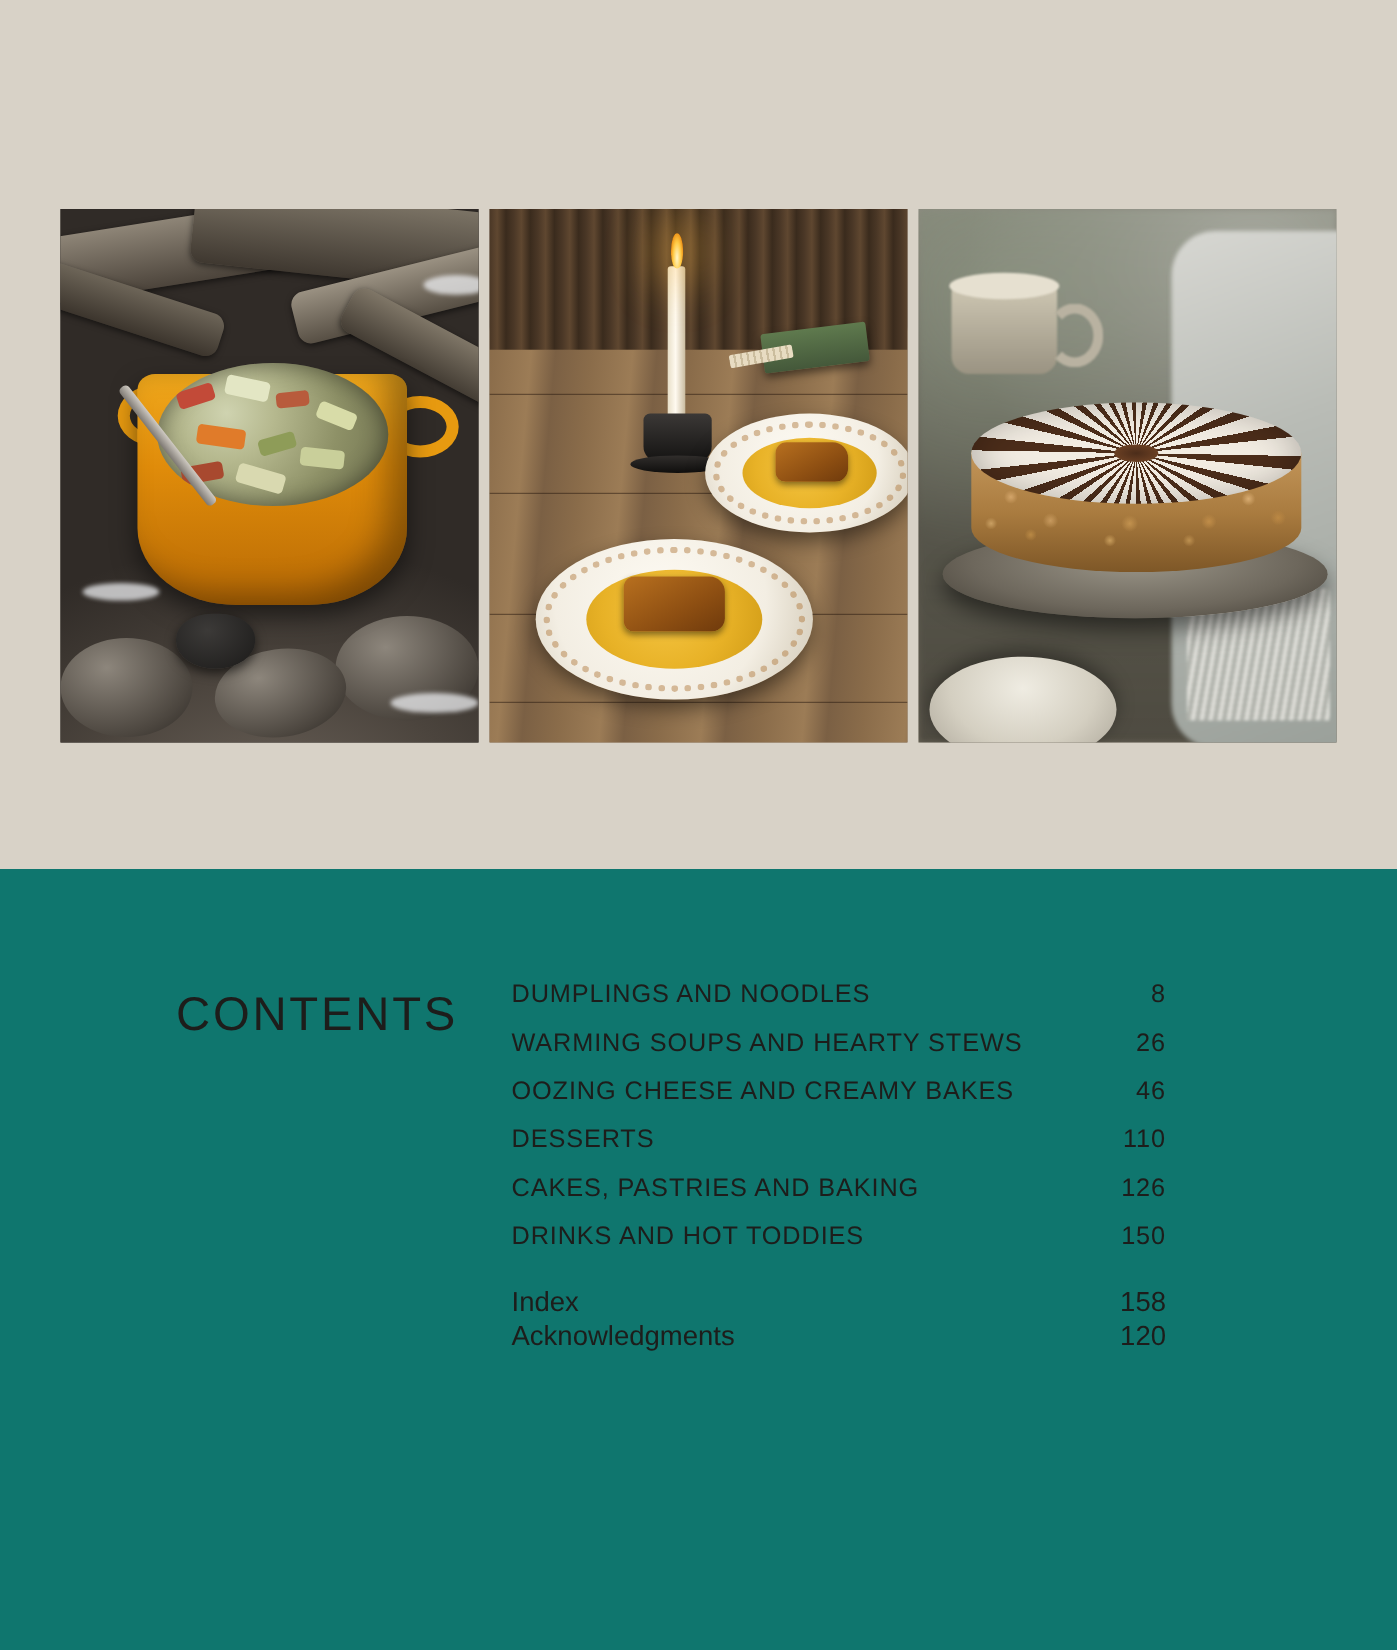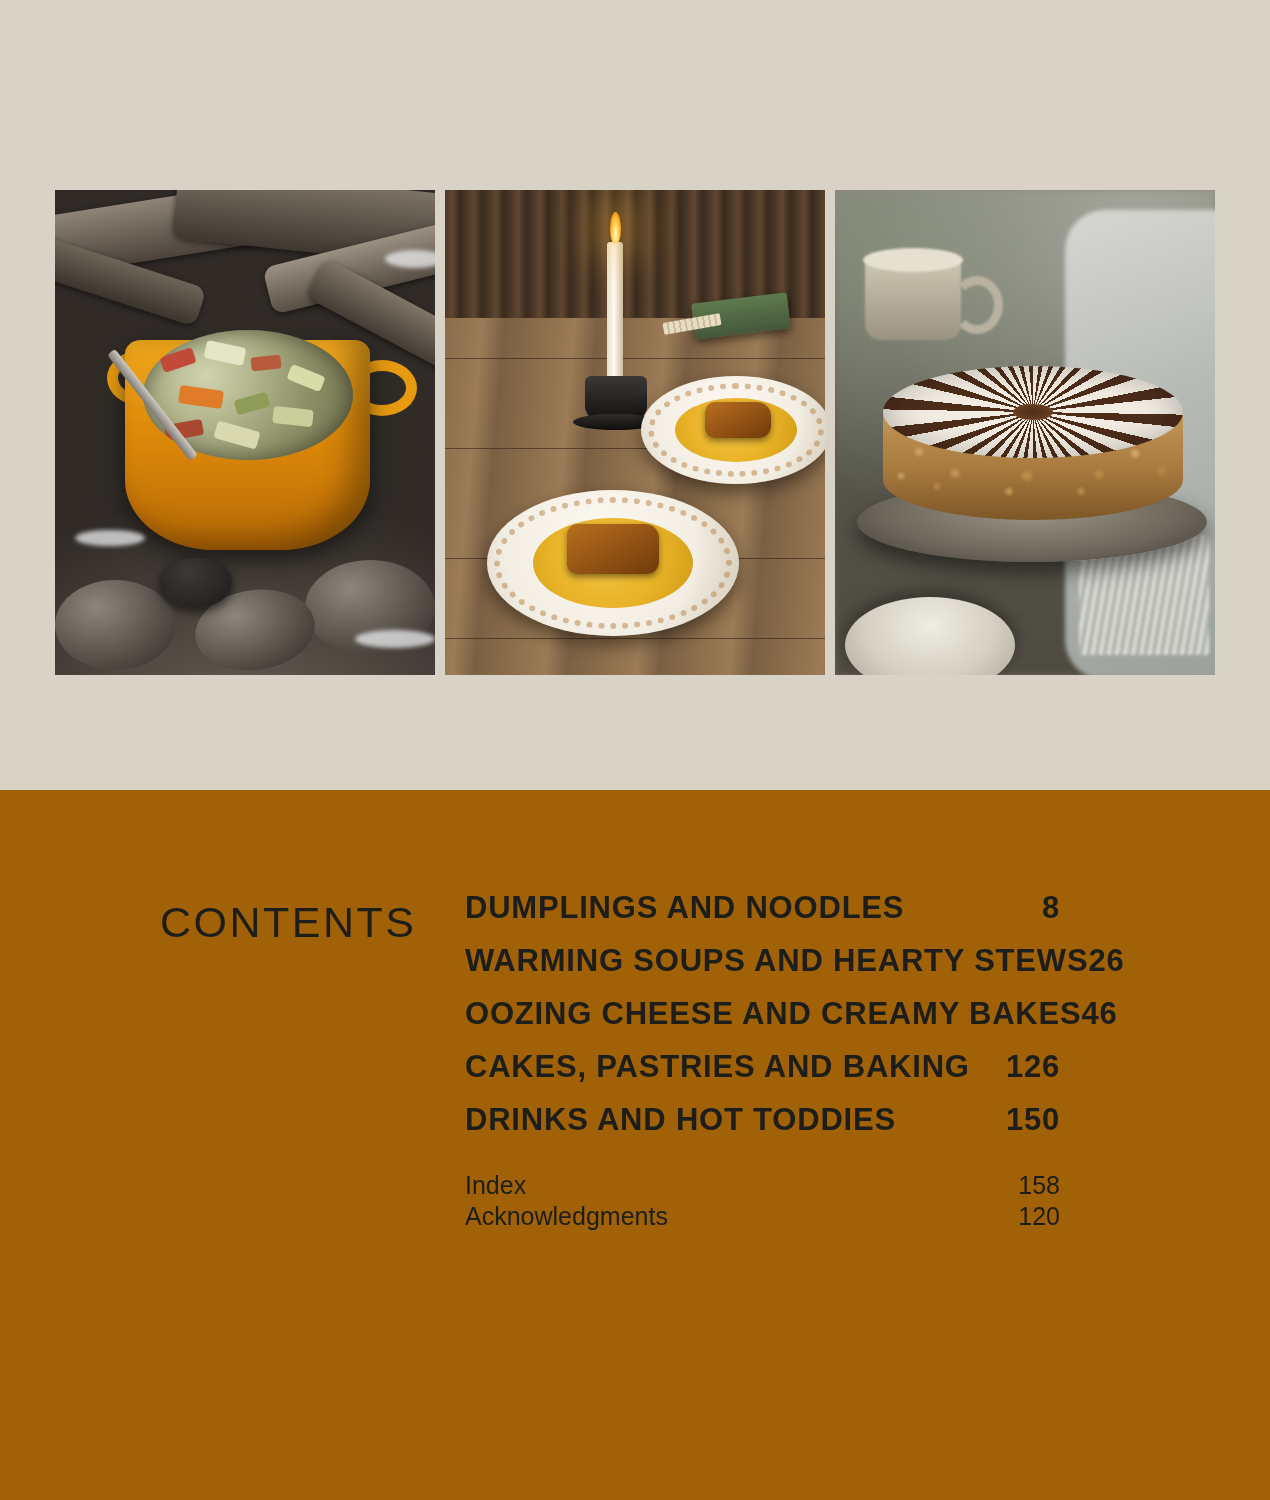--- a/index.html
+++ b/index.html
@@ -327,21 +327,21 @@
     border-radius: 50%;
     background: radial-gradient(ellipse at 50% 30%, #efece2 0%, #d4cfc1 55%, #a8a295 100%);
     box-shadow: 0 -6px 16px rgba(0,0,0,.35);
   }
 
   
   .contents-page {
     position: absolute;
     top: 790px; left: 0;
     width: 1270px; height: 710px;
-    background: #a16207;
+    background: #0f766e;
   }
   .contents-wrap {
     position: absolute;
     left: 160px;
     top: 100px;
     width: 900px;
   }
   .contents-title {
     position: absolute;
     left: 0;
@@ -365,22 +365,22 @@
   .toc-row .label { white-space: nowrap; }
   .toc-row .page { text-align: right; }
 
   .toc-row.plain {
     font-size: 25px;
     font-weight: 400;
     letter-spacing: .2px;
     margin-bottom: 17px;
   }
   .toc-row.chapter {
-    font-size: 31px;
-    font-weight: 700;
+    font-size: 23px;
+    font-weight: 400;
     letter-spacing: .8px;
     margin-bottom: 17px;
   }
   .toc-row.chapter .label { text-transform: uppercase; }
   .toc-row.tail {
     font-size: 25px;
     font-weight: 400;
     margin-bottom: 2px;
   }
   .toc-gap { height: 16px; }
@@ -480,20 +480,24 @@
       </div>
       <div class="toc-row chapter">
         <span class="label">WARMING SOUPS AND HEARTY STEWS</span>
         <span class="page">26</span>
       </div>
       <div class="toc-row chapter">
         <span class="label">OOZING CHEESE AND CREAMY BAKES</span>
         <span class="page">46</span>
       </div>
       <div class="toc-row chapter">
+        <span class="label">DESSERTS</span>
+        <span class="page">110</span>
+      </div>
+      <div class="toc-row chapter">
         <span class="label">CAKES, PASTRIES AND BAKING</span>
         <span class="page">126</span>
       </div>
       <div class="toc-row chapter">
         <span class="label">DRINKS AND HOT TODDIES</span>
         <span class="page">150</span>
       </div>
 
       <div class="toc-gap"></div>
 

